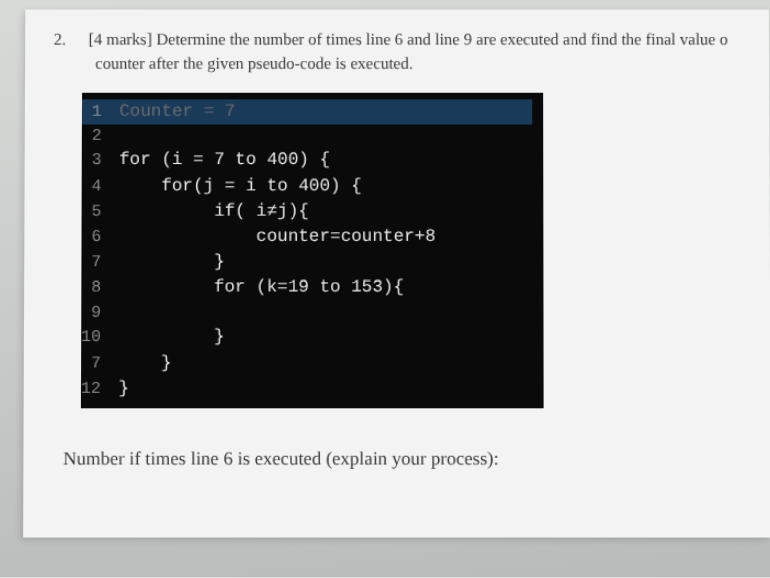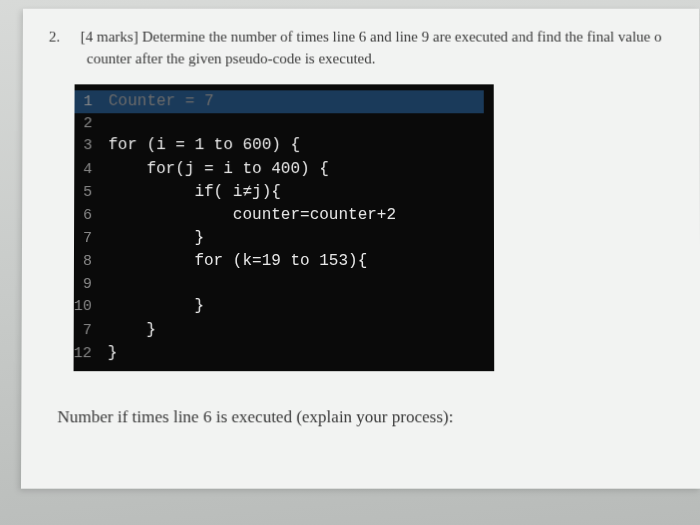--- a/index.html
+++ b/index.html
@@ -84,33 +84,33 @@
   <div class="code-block">
     <div class="code-line selected">
       <span class="lineno">1</span>
       <span class="code-text dim">Counter = 7</span>
     </div>
     <div class="code-line">
       <span class="lineno">2</span>
     </div>
     <div class="code-line">
       <span class="lineno">3</span>
-      <span class="code-text">for (i = 1 to 600) {</span>
+      <span class="code-text">for (i = 7 to 400) {</span>
     </div>
     <div class="code-line">
       <span class="lineno">4</span>
       <span class="code-text">    for(j = i to 400) {</span>
     </div>
     <div class="code-line">
       <span class="lineno">5</span>
       <span class="code-text">         if( i≠j){</span>
     </div>
     <div class="code-line">
       <span class="lineno">6</span>
-      <span class="code-text">             counter=counter+2</span>
+      <span class="code-text">             counter=counter+8</span>
     </div>
     <div class="code-line">
       <span class="lineno">7</span>
       <span class="code-text">         }</span>
     </div>
     <div class="code-line">
       <span class="lineno">8</span>
       <span class="code-text">         for (k=19 to 153){</span>
     </div>
     <div class="code-line">

